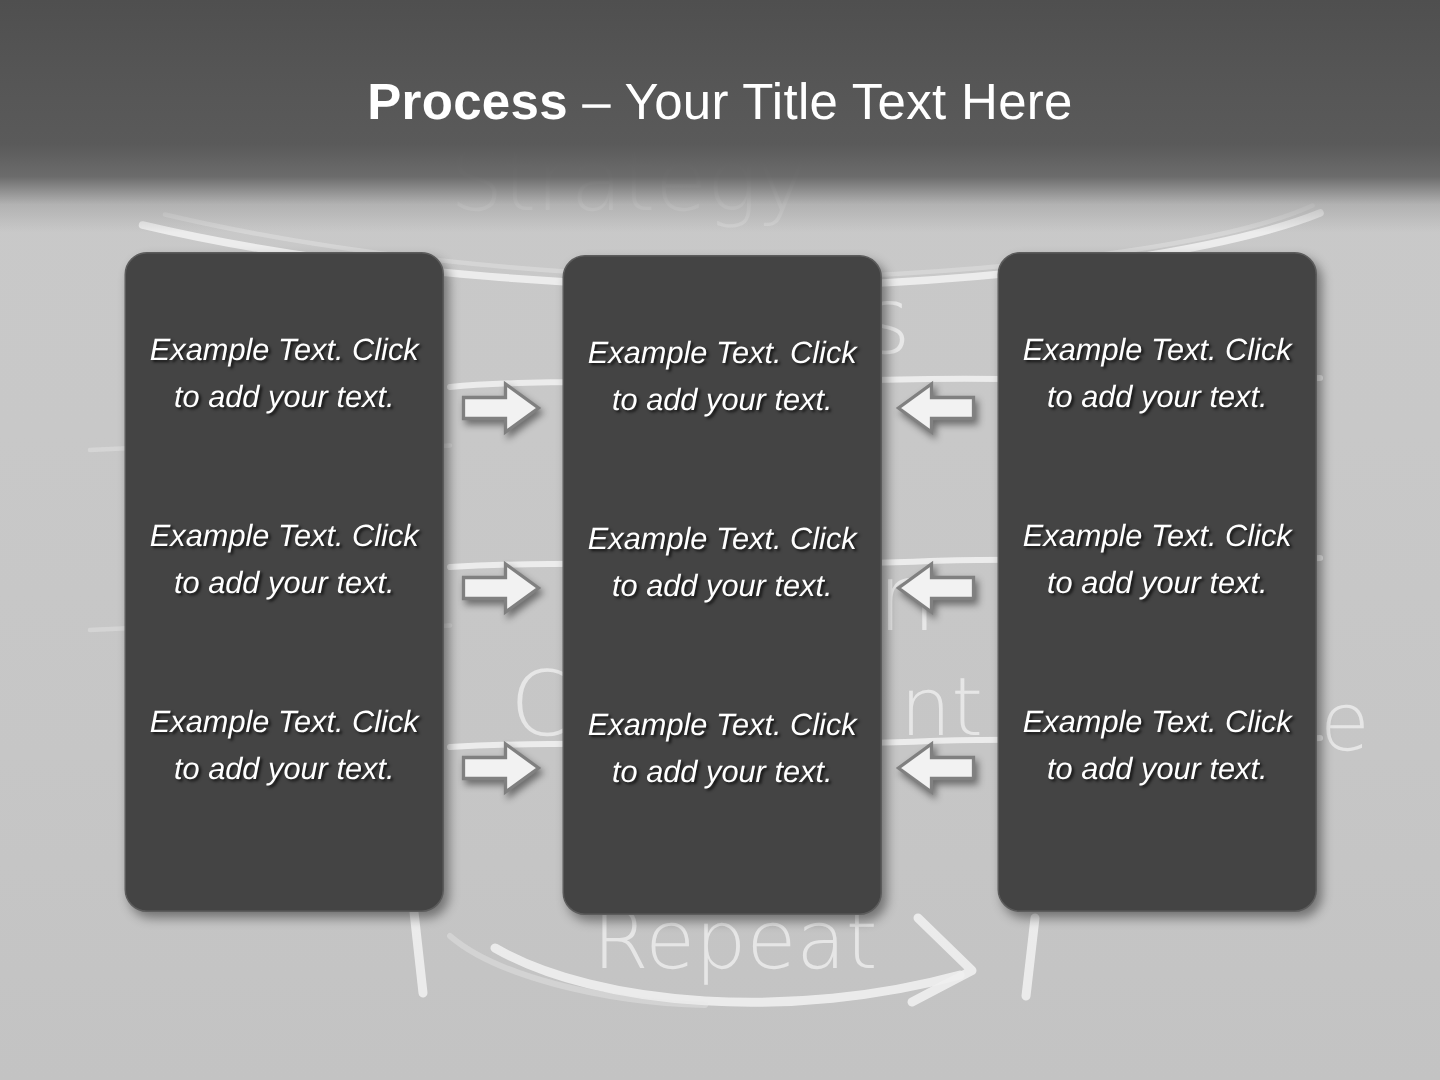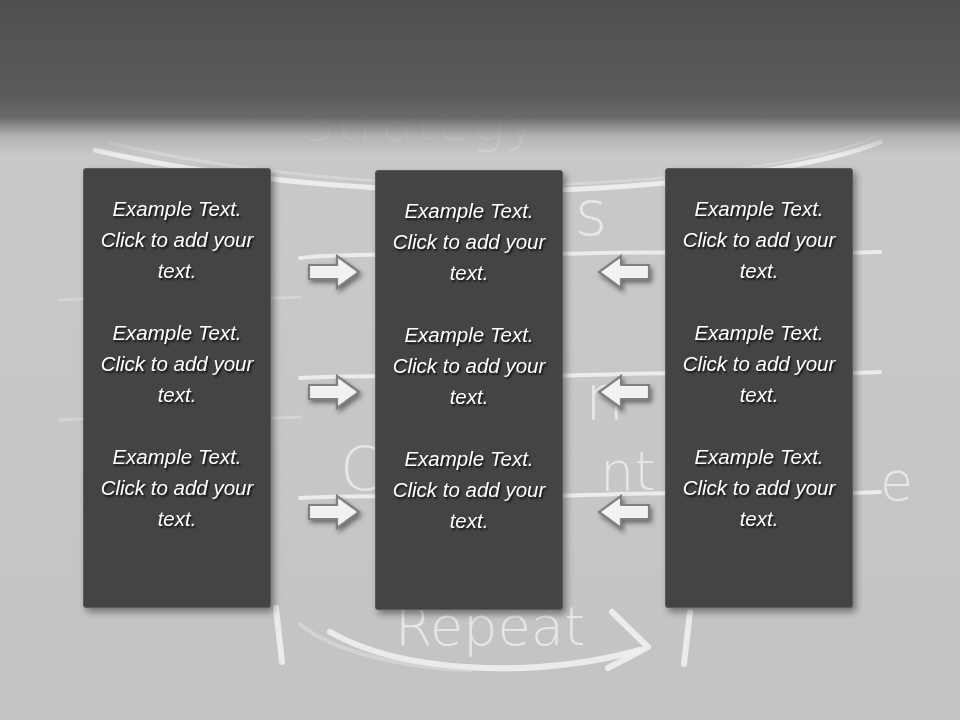--- a/index.html
+++ b/index.html
@@ -53,31 +53,31 @@
     letter-spacing: 0.2px;
     white-space: nowrap;
   }
   .title .strong { font-weight: bold; }
   .title .dash   { font-weight: normal; }
   .title .rest   { font-weight: normal; }
 
   
   .pbox {
     position: absolute;
-    width: 188px;
+    width: 213px;
     height: 440px;
     background: #444444;
     border: 1px solid #5c5c5c;
-    border-radius: 3px;
+    border-radius: 15px;
     box-shadow: 3px 4px 7px rgba(0,0,0,0.42);
     box-sizing: border-box;
     display: flex;
     flex-direction: column;
     justify-content: flex-start;
-    padding-top: 24px;
+    padding-top: 49px;
   }
   #pbox-1 { left: 83px;  top: 168px; }
   #pbox-2 { left: 375px; top: 170px; }
   #pbox-3 { left: 665px; top: 168px; }
 
   .ptext {
     color: #ffffff;
     font-style: italic;
     font-size: 20.5px;
     line-height: 31px;
@@ -150,20 +150,23 @@
     <path class="chalk" stroke-width="6" d="M612 612 L 648 647 L 608 668" opacity="0.88" stroke-linejoin="round"></path>
     <path class="chalk-dim" stroke-width="4" d="M300 624 C 330 650, 400 668, 470 670"></path>
 
     <path class="chalk" stroke-width="6" d="M276 608 L 282 662" opacity="0.80"></path>
 
     <path class="chalk" stroke-width="6" d="M690 612 L 684 664" opacity="0.55"></path>
   </svg>
 
   <div class="header-band"></div>
 
+  <div class="title">
+    <span class="strong">Process</span><span class="dash"> – </span><span class="rest">Your Title Text Here</span>
+  </div>
 
   <div class="pbox" id="pbox-1">
     <div class="ptext">Example Text. Click  to add your text.</div>
     <div class="ptext">Example Text. Click  to add your text.</div>
     <div class="ptext">Example Text. Click  to add your text.</div>
   </div>
 
   <div class="pbox" id="pbox-2">
     <div class="ptext">Example Text. Click  to add your text.</div>
     <div class="ptext">Example Text. Click  to add your text.</div>

